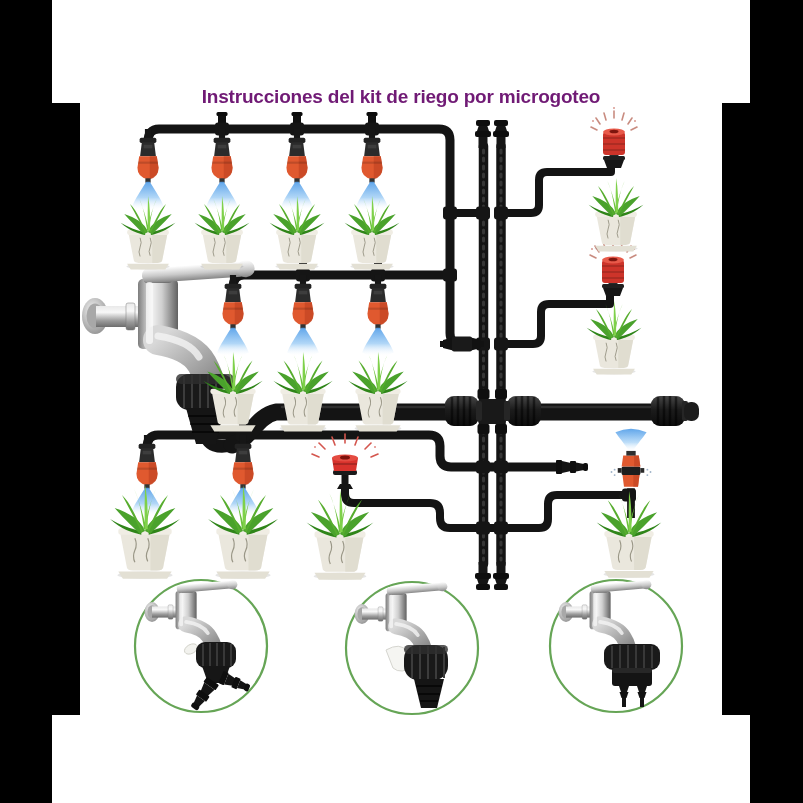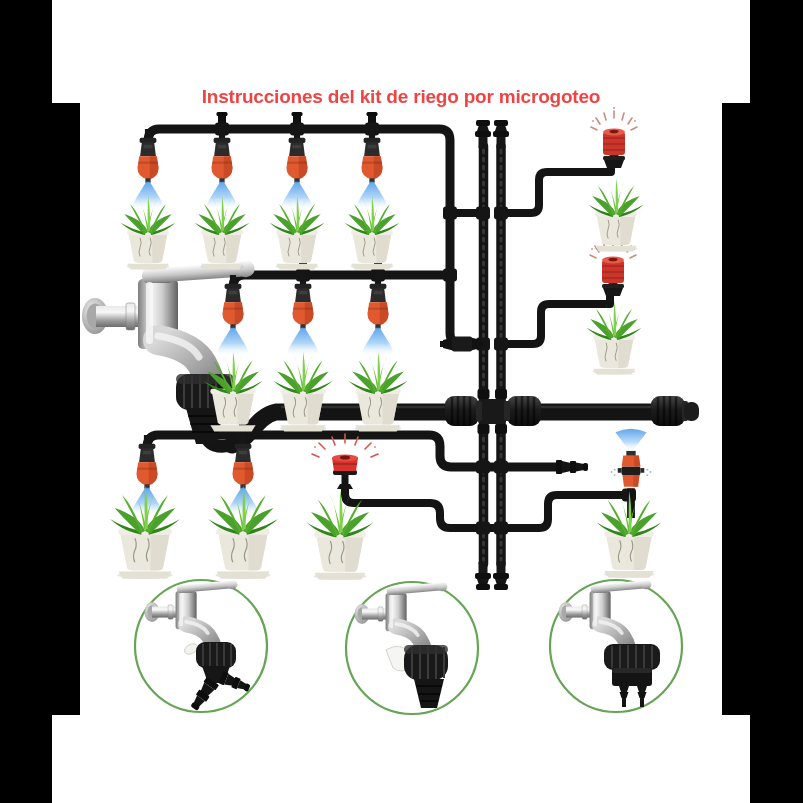--- a/index.html
+++ b/index.html
@@ -373,15 +373,15 @@
       </g>
       <g transform="translate(642,686)">
         <path d="M-5 0 L5 0 L3 6 L-3 6 Z" fill="#141414"></path>
         <path d="M-4.5 6 L4.5 6 L2.5 12 L-2.5 12 Z" fill="#111111"></path>
         <rect x="-2" y="12" width="4" height="9" fill="#141414"></rect>
       </g>
     </g>
   </g>
 </svg>
 
-<div class="title" style="color: #ef4444;">Instrucciones del kit de riego por microgoteo</div>
+<div class="title" style="color: #701a75;">Instrucciones del kit de riego por microgoteo</div>
 
 </div>
 
 </body></html>

